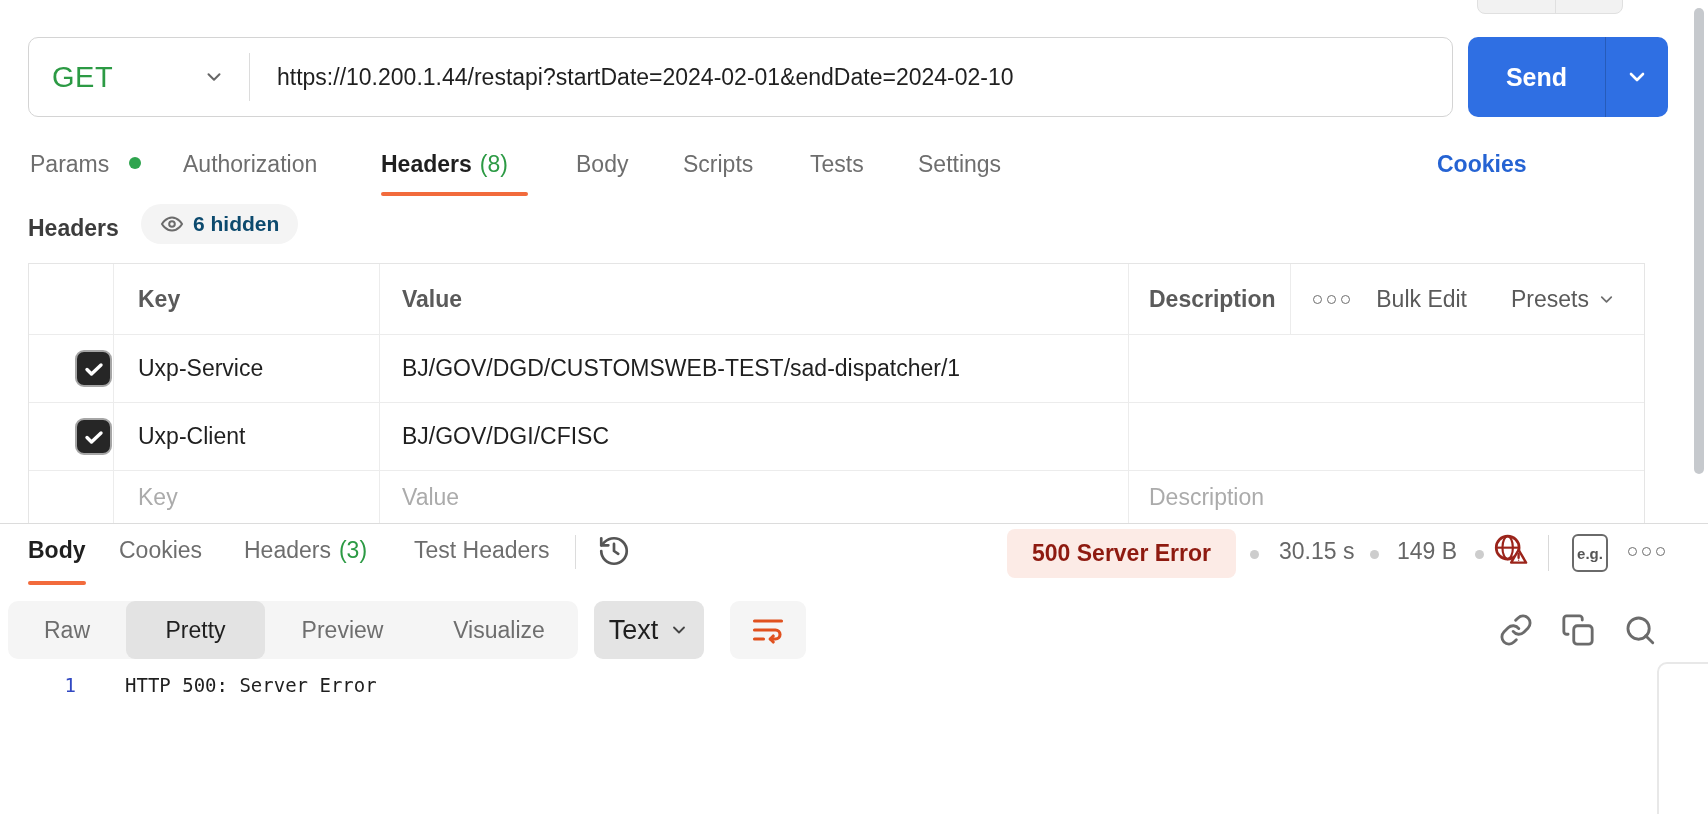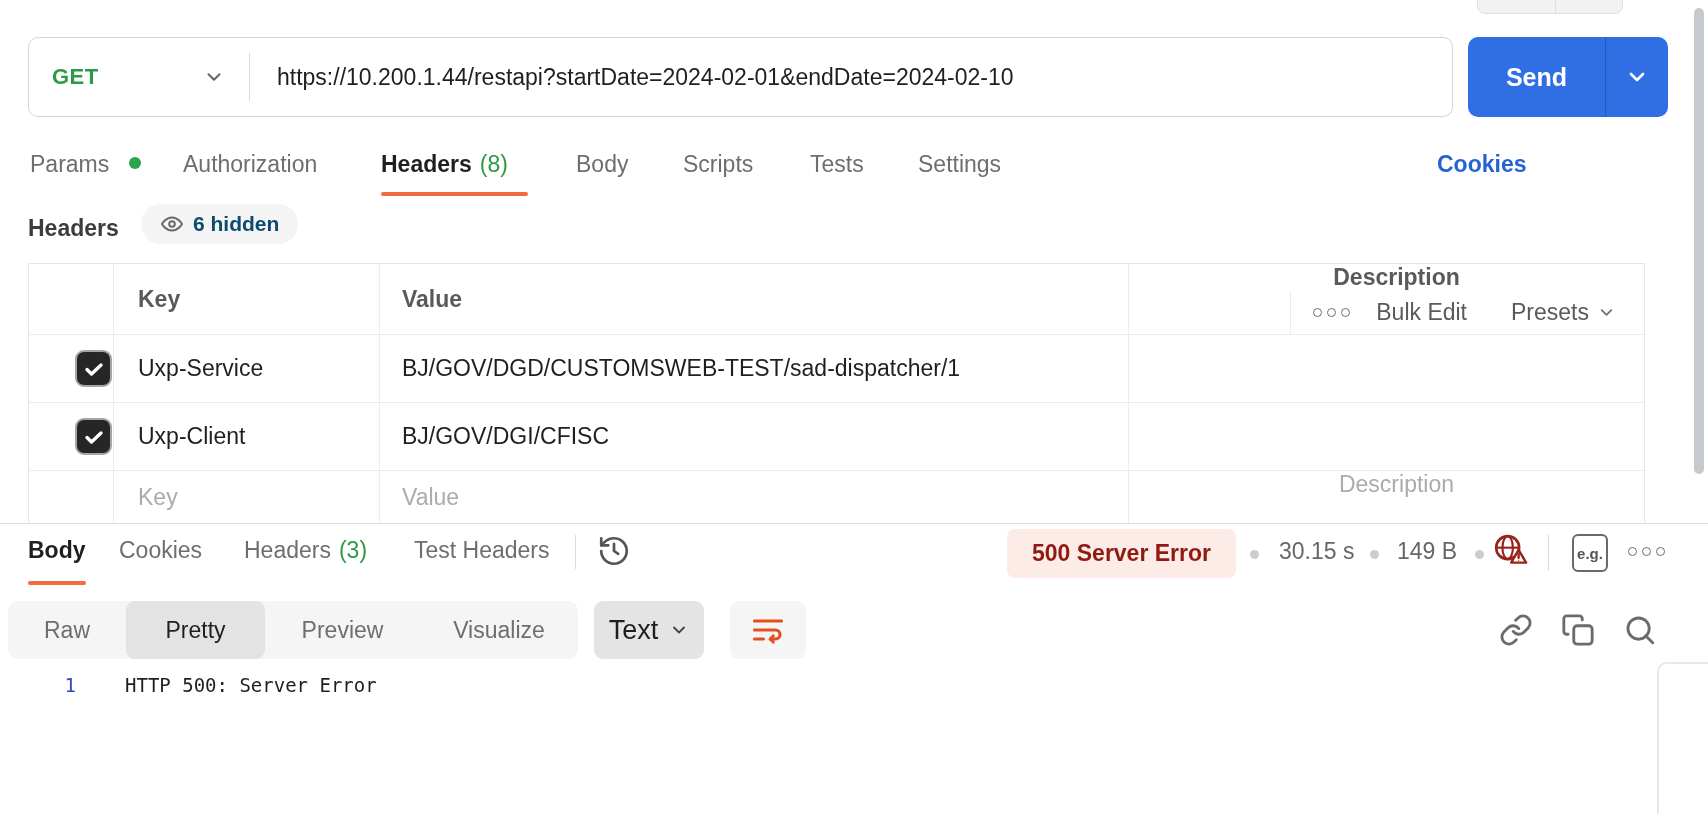--- a/index.html
+++ b/index.html
@@ -16,21 +16,21 @@
   .top-partial .tp-div { position:absolute; left:77px; top:0; width:1px; height:100%; background:#e0e0e0; }
 
   
   .scrollbar-thumb { left:1694px; top:8px; width:10px; height:466px; background:#c6c9cd; border-radius:5px; }
 
   
   .url-box { left:28px; top:37px; width:1425px; height:80px;
     border:1.5px solid #d4d4d4; border-radius:10px; display:flex; align-items:center; background:#fff; }
   .method { width:220px; height:100%; display:flex; align-items:center; justify-content:space-between;
     padding:0 24px 0 23px; cursor:pointer; }
-  .method-label { font-size:22px; font-weight:700; color:#2c9a44; letter-spacing:.5px; }
+  .method-label { font-size:29px; font-weight:400; color:#2c9a44; letter-spacing:.5px; }
   .vdiv { width:1px; height:48px; background:#dcdcdc; }
   .url-input { flex:1; height:100%; border:none; outline:none; background:transparent;
     padding-left:27px; font-size:23px; color:#1f1f1f; font-family:"Liberation Sans", sans-serif; }
   .send-btn { left:1468px; top:37px; width:200px; height:80px; background:#2f6fe3;
     border-radius:10px; display:flex; align-items:stretch; cursor:pointer; }
   .send-label { flex:1; display:flex; align-items:center; justify-content:center;
     color:#fff; font-size:25px; font-weight:600; }
   .send-div { width:1px; background:rgba(0,0,0,.18); margin:0; }
   .send-caret { width:62px; display:flex; align-items:center; justify-content:center; }
 
@@ -45,21 +45,21 @@
   
   .hdr-title { left:28px; top:215px; font-size:23px; font-weight:600; color:#3c3c3c; }
   .hidden-badge { left:141px; top:204px; height:40px; border-radius:20px; background:#f4f4f4;
     display:flex; align-items:center; gap:9px; padding:0 19px; cursor:pointer; }
   .hidden-badge span { font-size:21px; font-weight:600; color:#0c4a6e; }
 
   .htable { left:28px; top:263px; width:1617px; border:1px solid #e5e5e5; border-bottom:none; background:#fff; }
   .trow { display:grid; grid-template-columns:85px 266px 749px auto; }
   .trow > div { border-right:1px solid #ececec; border-bottom:1px solid #ececec;
     display:flex; align-items:center; font-size:23px; overflow:hidden; white-space:nowrap; }
-  .trow > div:last-child { border-right:none;flex-direction:column; }
+  .trow > div:last-child { border-right:none; }
   .trow.head { height:71px; }
   .trow.data { height:68px; }
   .trow.ghost { height:53px; }
   .trow.ghost > div { border-bottom:none; }
   .c-key { padding-left:24px; }
   .c-val { padding-left:22px; }
   .c-desc { padding-left:20px; }
   .hd-label { color:#5a5a5a; font-weight:600; }
   .cell-text { color:#1f1f1f; }
   .ph { color:#ababab; }

